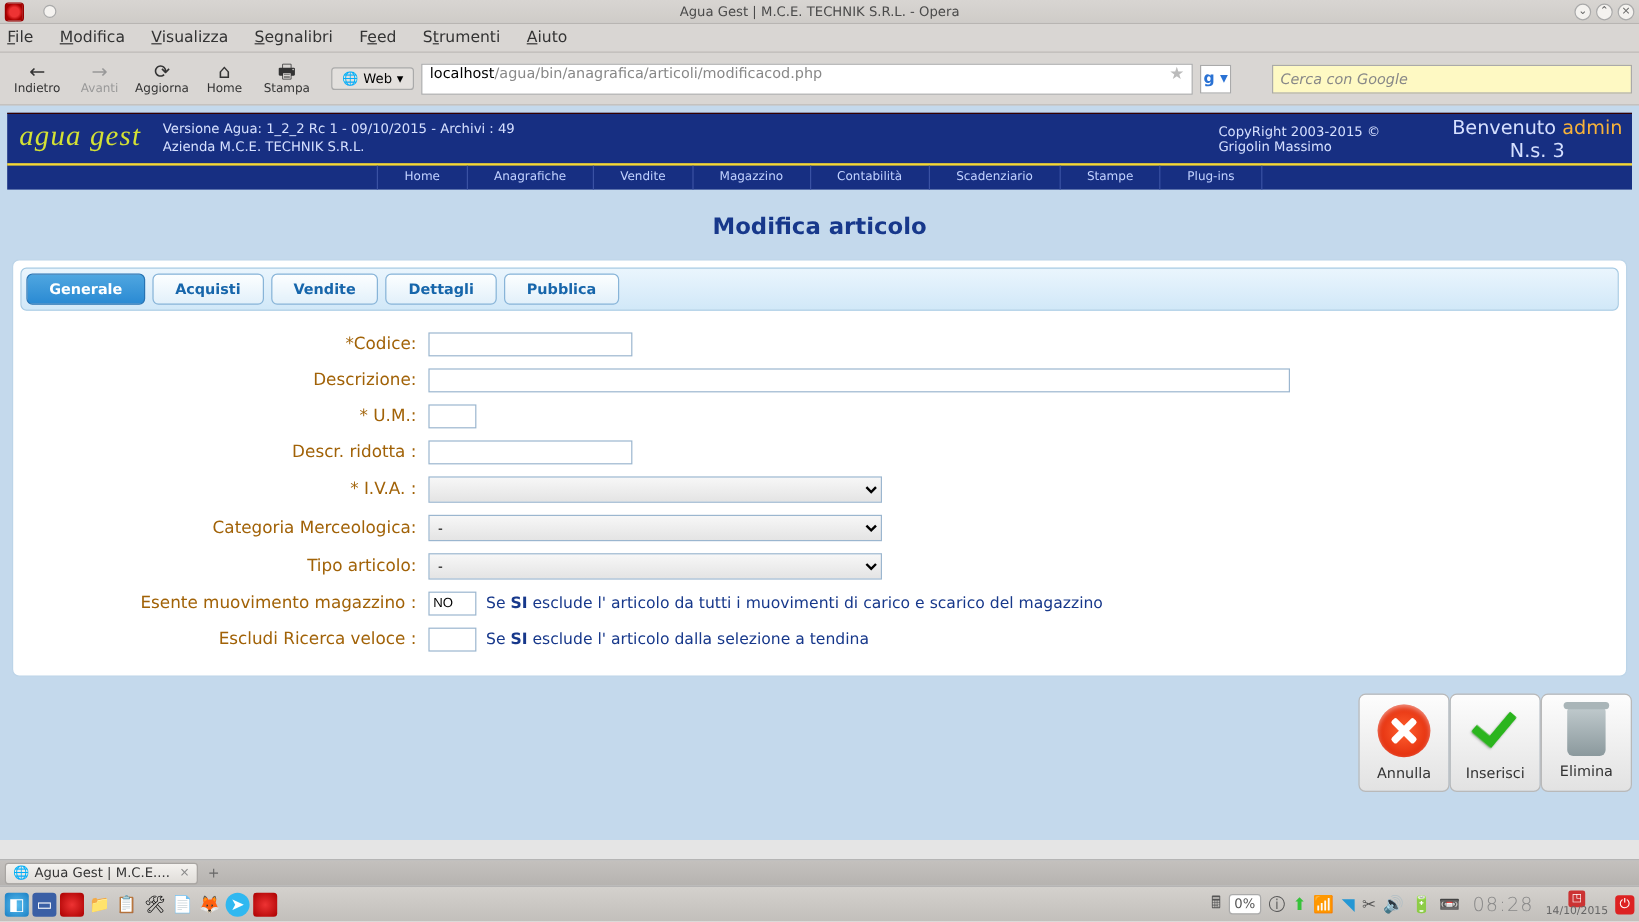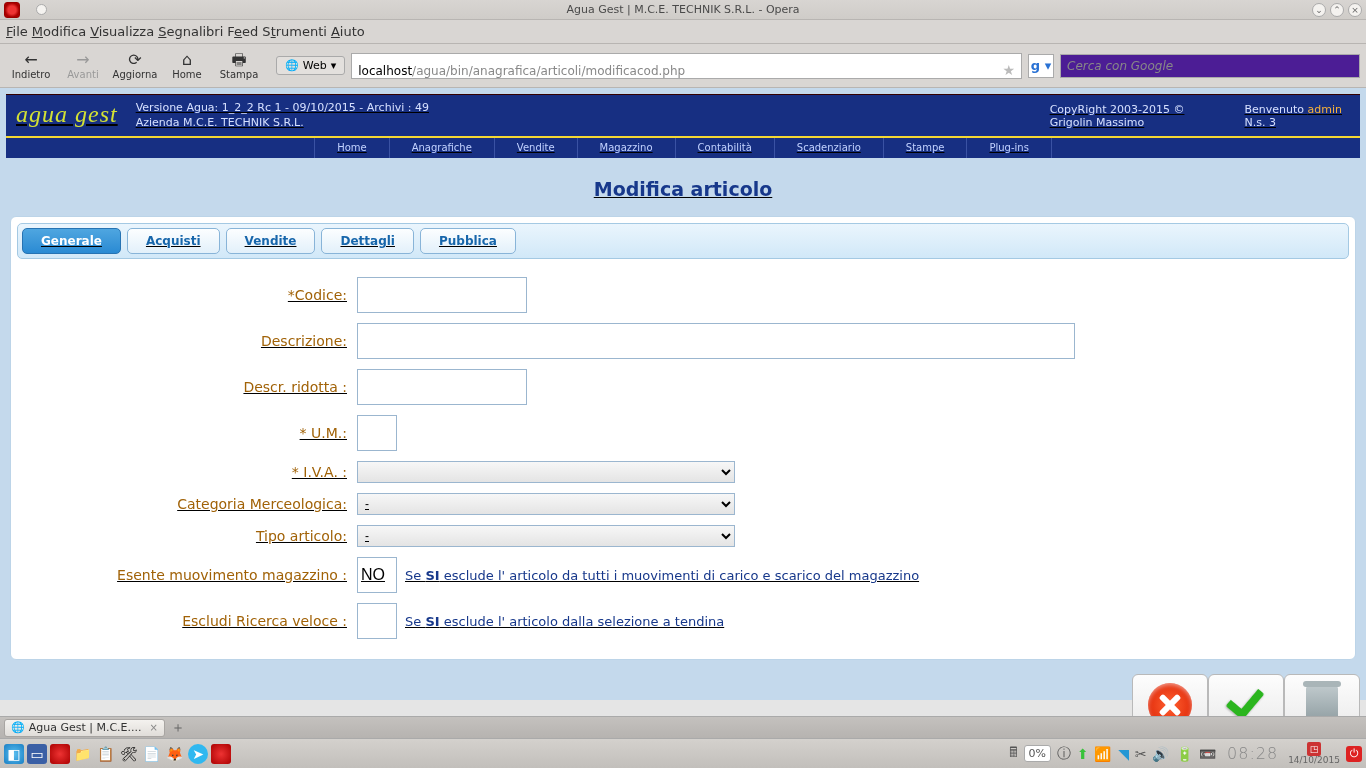--- a/index.html
+++ b/index.html
@@ -7,48 +7,48 @@
 
 
 .titlebar { height: 20px; background: linear-gradient(#d8d5d2,#cfccc8); display:flex; align-items:center; position:relative; border-bottom:1px solid #b8b5b2;}
 .titlebar .opera-icon{width:16px;height:16px;background:radial-gradient(circle,#e33 40%,#a00 70%);border-radius:3px;margin:0 4px;border:1px solid #900;}
 .titlebar .close-dot{width:11px;height:11px;border-radius:50%;background:#f5f3f0;border:1px solid #aaa;margin-left:12px;}
 .titlebar .title-text{position:absolute;left:50%;transform:translateX(-50%);color:#4a4a4a;font-size:11px;}
 .titlebar .win-ctrl{position:absolute;right:4px;display:flex;gap:4px;}
 .titlebar .win-ctrl span{width:14px;height:14px;border-radius:50%;background:#f4f2ef;border:1px solid #aaa;display:flex;align-items:center;justify-content:center;font-size:9px;color:#666;}
 
 
-.menubar{height:24px;background:#d9d6d3;display:flex;align-items:center;padding:0 6px;gap:4px;border-bottom:1px solid #b8b5b2;}
+.menubar{height:24px;background:#d9d6d3;display:flex;align-items:center;padding:0 6px;gap:22px;border-bottom:1px solid #b8b5b2;}
 .menubar span{color:#333;font-size:13px;}
 .menubar span u{text-decoration:underline;}
 
 
 .toolbar{height:44px;background:#d9d6d3;display:flex;align-items:center;padding:2px 6px;border-bottom:1px solid #b8b5b2;gap:2px;}
 .tbtn{display:flex;flex-direction:column;align-items:center;justify-content:center;width:50px;height:40px;font-size:10px;color:#333;cursor:pointer;}
 .tbtn.disabled{color:#999;}
 .tbtn .ticon{font-size:16px;height:18px;line-height:18px;}
 .addr-wrap{flex:1;display:flex;align-items:center;gap:6px;margin-left:10px;}
 .web-chip{border:1px solid #aaa;border-radius:3px;background:#e3e0dd;padding:2px 8px;font-size:11px;display:flex;align-items:center;gap:4px;}
 .web-chip::before{content:"🌐";font-size:11px;}
-.addrbar{flex:1;height:26px;border:1px solid #aaa;background:#fff;display:flex;align-items:flex-end;padding:0 6px;font-size:12px;color:#333;}
+.addrbar{flex:1;height:26px;border:1px solid #aaa;background:#fff;display:flex;align-items:flex-start;padding:0 6px;font-size:12px;color:#333;}
 .addrbar .host{color:#000;}
 .addrbar .path{color:#888;}
 .addrbar .star{margin-left:auto;color:#bbb;font-size:14px;}
 .gbox{width:26px;height:24px;border:1px solid #aaa;background:#fff;display:flex;align-items:center;justify-content:center;color:#2a72d4;font-weight:bold;font-size:13px;}
-.gsearch{width:300px;height:24px;border:1px solid #aaa;background:#4c1d95;color:#888;padding:0 6px;font-style:italic;font-size:12px;display:flex;align-items:center;}
-
-
-.page{background:#c4d9ec;height:612px;position:relative;padding:6px;text-decoration:underline;}
+.gsearch{width:300px;height:24px;border:1px solid #aaa;background:#fef9c3;color:#888;padding:0 6px;font-style:italic;font-size:12px;display:flex;align-items:center;margin-left:28px;}
+
+
+.page{background:#c4d9ec;height:612px;position:relative;padding:6px;}
 
 
 .apphdr{height:42px;background:#172f82;color:#fff;display:flex;align-items:center;font-size:12px;border-top:1px solid #300;}
 .logo{font-family:"Comic Sans MS",cursive;font-size:24px;color:#d4e234;font-style:italic;padding:0 18px 2px 10px;letter-spacing:1px;}
 .appinfo{line-height:1.3;font-size:11px;color:#d6e0ff;}
 .copy{margin-left:auto;text-align:left;font-size:11px;color:#d6e0ff;padding-right:60px;}
-.welcome{font-size:11px;color:#d6e0ff;padding-right:18px;}
+.welcome{text-align:center;font-size:16px;color:#d6e0ff;padding-right:8px;}
 .welcome .adm{color:#f7b23a;}
 
 
 .appnav{height:22px;background:#172f82;border-top:2px solid #f5d832;display:flex;justify-content:center;}
 .appnav-inner{display:flex;}
 .appnav a{color:#c2d2ff;font-size:10px;padding:4px 22px;text-decoration:none;border-right:1px solid #3a52a3;cursor:pointer;}
 .appnav a:first-child{border-left:1px solid #3a52a3;}
 
 
 .pagetitle{text-align:center;color:#17388b;font-size:19px;font-weight:bold;margin:20px 0 16px;}
@@ -56,21 +56,21 @@
 
 .panel{background:#fff;border:1px solid #bcd4e8;border-radius:6px;margin:0 4px;padding:6px;}
 .tabbar{background:linear-gradient(#eaf5fd,#d1e8f8);border:1px solid #a4c9e3;border-radius:5px;padding:4px;display:flex;gap:6px;}
 .tab{border:1px solid #88b4d8;border-radius:5px;padding:5px 18px;background:linear-gradient(#fcfeff,#e2f0fa);color:#1766ab;font-weight:bold;font-size:12px;cursor:pointer;}
 .tab.active{background:linear-gradient(#4fa6e0,#2a8ad3);color:#fff;border-color:#2673b3;}
 
 .form{padding:18px 10px 4px;}
 .frow{display:flex;align-items:center;margin-bottom:10px;}
 .flabel{width:330px;text-align:right;padding-right:10px;color:#a16207;font-size:14px;}
 .fval{flex:1;display:flex;align-items:center;gap:8px;color:#17388b;font-size:13px;}
-.fval input[type=text]{border:1px solid #9bb6cf;height:36px;padding:0 3px;font-size:16px;}
+.fval input[type=text]{border:1px solid #9bb6cf;height:20px;padding:0 3px;font-size:11px;}
 .fval select{border:1px solid #9bb6cf;height:22px;background:linear-gradient(#f7f7f7,#e4e4e4);font-size:12px;padding:0 3px;}
 .fval .help b{font-weight:bold;}
 
 
 .actions{display:flex;justify-content:flex-end;margin-top:14px;}
 .actbtn{border:1px solid #b9b9b9;border-radius:6px;background:linear-gradient(#fdfdfd,#e2e2e2);width:76px;height:82px;display:flex;flex-direction:column;align-items:center;justify-content:center;font-size:12px;color:#333;cursor:pointer;gap:6px;}
 .ico-cancel{width:44px;height:44px;border-radius:50%;background:radial-gradient(circle,#ff6030,#d81b00);position:relative;box-shadow:inset 0 2px 4px rgba(255,255,255,.5);}
 .ico-cancel::before,.ico-cancel::after{content:"";position:absolute;width:26px;height:6px;background:#fff;top:19px;left:9px;border-radius:2px;}
 .ico-cancel::before{transform:rotate(45deg);}
 .ico-cancel::after{transform:rotate(-45deg);}
@@ -197,29 +197,29 @@
             <input type="text" style="width: 170px;">
           </div>
       </div>
       <div class="frow">
         <div class="flabel">Descrizione:</div>
         <div class="fval">
             <input type="text" style="width: 718px;">
           </div>
       </div>
       <div class="frow">
+        <div class="flabel">* U.M.:</div>
+        <div class="fval">
+            <input type="text" style="width: 40px;">
+          </div>
+      </div>
+      <div class="frow">
         <div class="flabel">Descr. ridotta :</div>
         <div class="fval">
             <input type="text" style="width: 170px;">
-          </div>
-      </div>
-      <div class="frow">
-        <div class="flabel">* U.M.:</div>
-        <div class="fval">
-            <input type="text" style="width: 40px;">
           </div>
       </div>
       <div class="frow">
         <div class="flabel">* I.V.A. :</div>
         <div class="fval">
             <select style="width:378px"><option></option></select>
           </div>
       </div>
       <div class="frow">
         <div class="flabel">Categoria Merceologica:</div>

